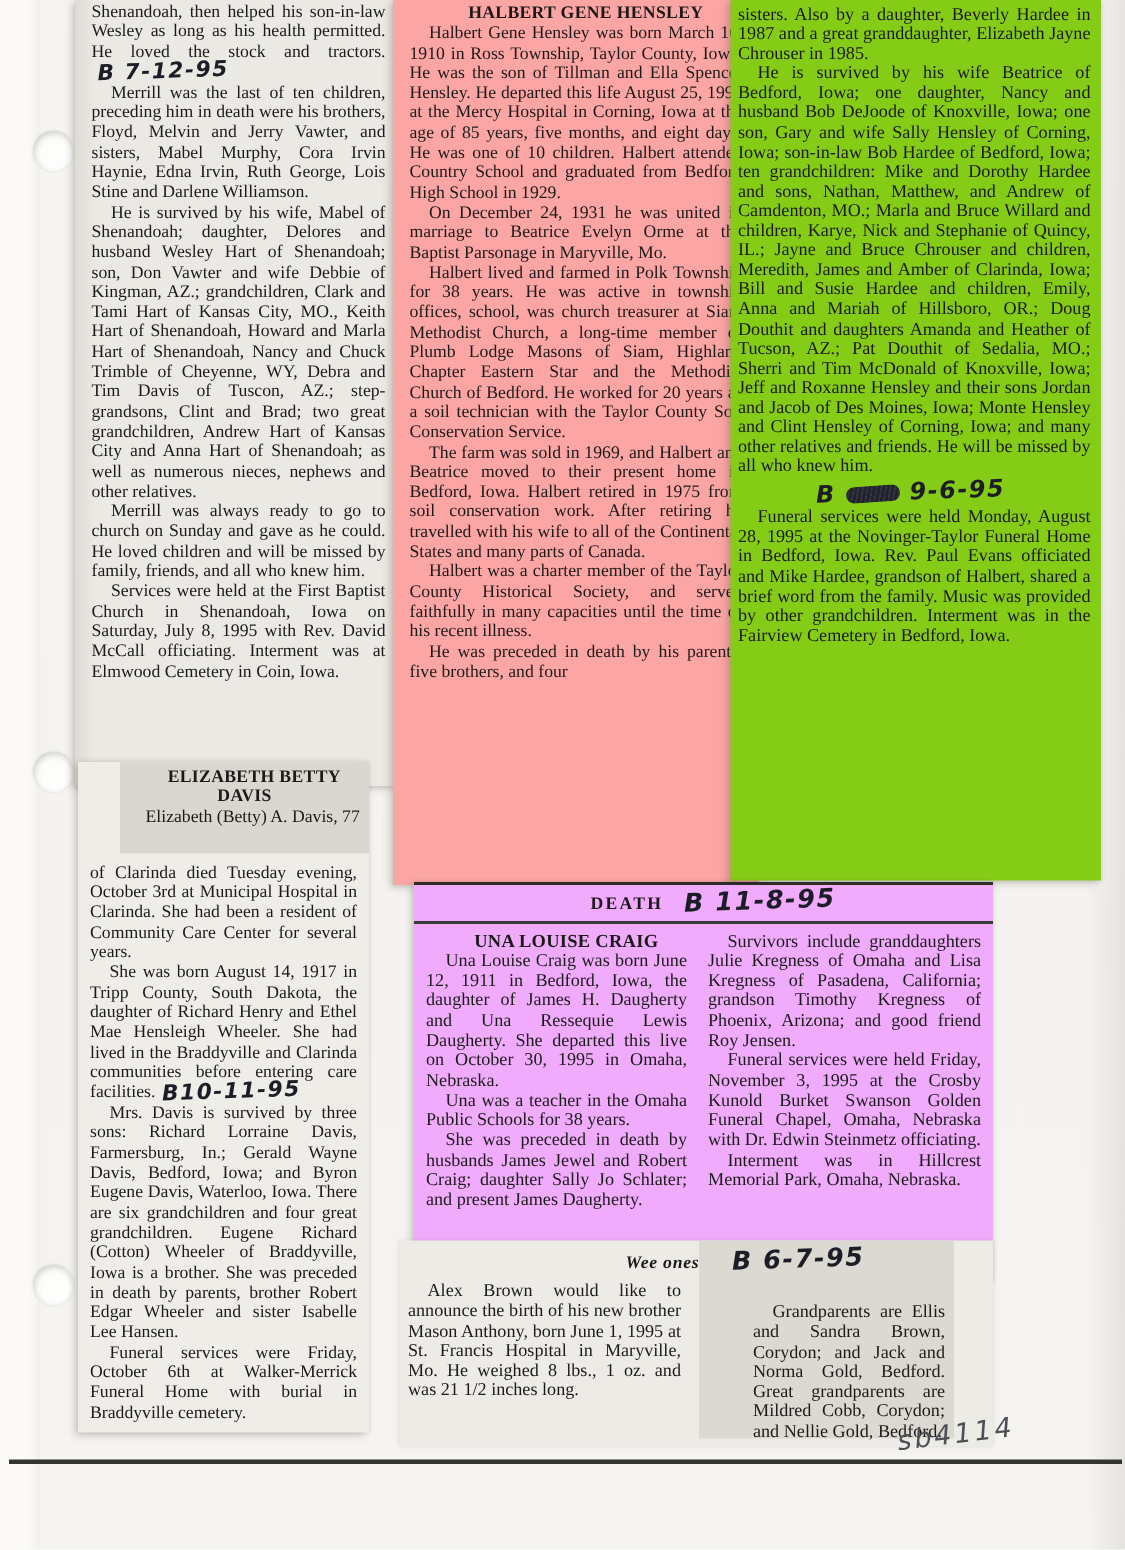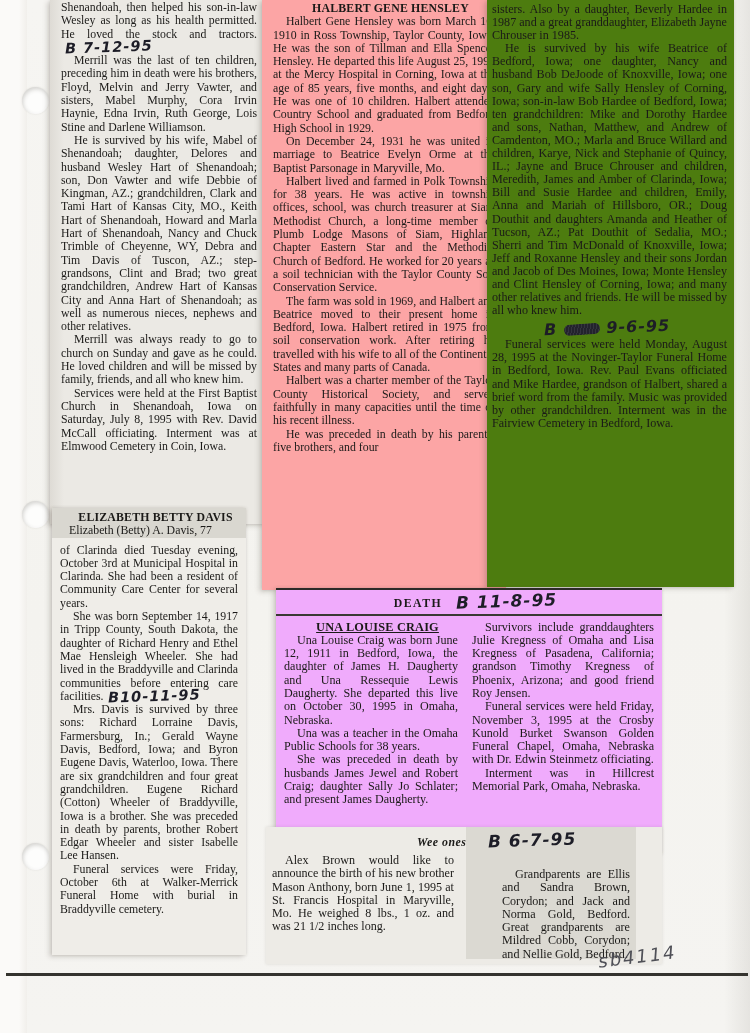--- a/index.html
+++ b/index.html
@@ -70,63 +70,63 @@
 
 <section class="clip" style="left:50px;top:0;width:196px;height:519px;padding:1px 9px 4px 11px;background:linear-gradient(90deg,#dedbd5 0,#ebe9e4 14px);">
   <p class="noind"><span>Shenandoah, then helped his son-in-law Wesley as long as his health permitted.  He loved the stock and tractors.</span><span class="hand hand-inline">B 7-12-95</span></p>
   <p>Merrill was the last of ten children, preceding him in death were his brothers, Floyd, Melvin and Jerry Vawter, and sisters, Mabel Murphy, Cora Irvin Haynie, Edna Irvin, Ruth George, Lois Stine and Darlene Williamson.</p>
   <p>He is survived by his wife, Mabel of Shenandoah; daughter, Delores and husband Wesley Hart of Shenandoah; son, Don Vawter and wife Debbie of Kingman, AZ.; grandchildren, Clark and Tami Hart of Kansas City, MO., Keith Hart of Shenandoah, Howard and Marla Hart of Shenandoah, Nancy and Chuck Trimble of Cheyenne, WY, Debra and Tim Davis of Tuscon, AZ.; step-grandsons, Clint and Brad; two great grandchildren, Andrew Hart of Kansas City and Anna Hart of Shenandoah; as well as numerous nieces, nephews and other relatives.</p>
   <p>Merrill was always ready to go to church on Sunday and gave as he could.  He loved children and will be missed by family, friends, and all who knew him.</p>
   <p>Services were held at the First Baptist Church in Shenandoah, Iowa on Saturday, July 8, 1995 with Rev. David McCall officiating.  Interment was at Elmwood Cemetery in Coin, Iowa.</p>
 </section>
 
 <section class="clip" style="left:52px;top:508px;width:194px;height:447px;background:#efedе8;background:#efede8;">
-  <div style="background:#d9d7d0;padding:3px 4px 0;">
+  <div style="margin-left:28px;background:#d9d7d0;padding:3px 4px 18px;">
     <p class="np-title">ELIZABETH BETTY DAVIS</p>
     <p class="np-subtitle">Elizabeth (Betty) A. Davis, 77</p>
   </div>
   <div style="padding:6px 8px 4px 8px;">
     <p class="noind">of Clarinda died Tuesday evening, October 3rd at Municipal Hospital in Clarinda.  She had been a resident of Community Care Center for several years.</p>
-    <p><span>She was born September 14, 1917 in Tripp County, South Dakota, the daughter of Richard Henry and Ethel Mae Hensleigh Wheeler.  She had lived in the Braddyville and Clarinda communities before entering care facilities.</span><span class="hand hand-inline">B10-11-95</span></p>
+    <p><span>She was born August 14, 1917 in Tripp County, South Dakota, the daughter of Richard Henry and Ethel Mae Hensleigh Wheeler.  She had lived in the Braddyville and Clarinda communities before entering care facilities.</span><span class="hand hand-inline">B10-11-95</span></p>
     <p>Mrs. Davis is survived by three sons:  Richard Lorraine Davis, Farmersburg, In.; Gerald Wayne Davis, Bedford, Iowa; and Byron Eugene Davis, Waterloo, Iowa.  There are six grandchildren and four great grandchildren. Eugene Richard (Cotton) Wheeler of Braddyville, Iowa is a brother. She was preceded in death by parents, brother Robert Edgar Wheeler and sister Isabelle Lee Hansen.</p>
     <p>Funeral services were Friday, October 6th at Walker-Merrick Funeral Home with burial in Braddyville cemetery.</p>
   </div>
 </section>
 
 <section class="clip" style="left:262px;top:0;width:222px;height:584px;padding:2px 11px 4px 11px;background:#fca5a5;">
   <p class="np-title">HALBERT GENE HENSLEY</p>
   <p>Halbert Gene Hensley was born March 16, 1910 in Ross Township, Taylor County, Iowa. He was the son of Tillman and Ella Spencer Hensley.  He departed this life August 25, 1995 at the Mercy Hospital in Corning, Iowa at the age of 85 years, five months, and eight days.  He was one of 10 children.  Halbert attended Country School and graduated from Bedford High School in 1929.</p>
   <p>On December 24, 1931 he was united in marriage to Beatrice Evelyn Orme at the Baptist Parsonage in Maryville, Mo.</p>
   <p>Halbert lived and farmed in Polk Township for 38 years.  He was active in township offices, school, was church treasurer at Siam Methodist Church, a long-time member of Plumb Lodge Masons of Siam, Highland Chapter Eastern Star and the Methodist Church of Bedford.  He worked for 20 years as a soil technician with the Taylor County Soil Conservation Service.</p>
   <p>The farm was sold in 1969, and Halbert and Beatrice moved to their present home in Bedford, Iowa. Halbert retired in 1975 from soil conservation work.  After retiring he travelled with his wife to all of the Continental States and many parts of Canada.</p>
   <p>Halbert was a charter member of the Taylor County Historical Society, and served faithfully in many capacities until the time of his recent illness.</p>
   <p>He was preceded in death by his parents, five brothers, and four</p>
 </section>
 
-<section class="clip" style="left:487px;top:0;width:235px;height:582px;padding:3px 7px 2px 5px;background:#4d7c0f;">
+<section class="clip" style="left:487px;top:0;width:235px;height:582px;padding:3px 7px 2px 5px;background:#84cc16;">
   <p class="noind" style="font-size:12.1px;line-height:13.1px;">sisters.  Also by a daughter, Beverly Hardee in 1987 and a great granddaughter, Elizabeth Jayne Chrouser in 1985.</p>
   <p style="font-size:12.1px;line-height:13.1px;">He is survived by his wife Beatrice of Bedford, Iowa; one daughter, Nancy and husband Bob DeJoode of Knoxville, Iowa; one son, Gary and wife Sally Hensley of Corning, Iowa; son-in-law Bob Hardee of Bedford, Iowa; ten grandchildren:  Mike and Dorothy Hardee and sons, Nathan, Matthew, and Andrew of Camdenton, MO.; Marla and Bruce Willard and children, Karye, Nick and Stephanie of Quincy, IL.; Jayne and Bruce Chrouser and children, Meredith, James and Amber of Clarinda, Iowa; Bill and Susie Hardee and children, Emily, Anna and Mariah of Hillsboro, OR.; Doug Douthit and daughters Amanda and Heather of Tucson, AZ.; Pat Douthit of Sedalia, MO.; Sherri and Tim McDonald of Knoxville, Iowa; Jeff and Roxanne Hensley and their sons Jordan and Jacob of Des Moines, Iowa; Monte Hensley and Clint Hensley of Corning, Iowa; and many other relatives and friends.  He will be missed by all who knew him.</p>
   <div class="hand" style="font-size:16px;margin:1px 0 1px 52px;">
     <span>B</span>
     <span class="scribble"></span>
     <span>9-6-95</span>
   </div>
   <p style="font-size:12.1px;line-height:13.1px;">Funeral services were held Monday, August 28, 1995 at the Novinger-Taylor Funeral Home in Bedford, Iowa.  Rev. Paul Evans officiated and Mike Hardee, grandson of Halbert, shared a brief word from the family.  Music was provided by other grandchildren. Interment was in the Fairview Cemetery in Bedford, Iowa.</p>
 </section>
 
 <section class="clip" style="left:276px;top:588px;width:386px;height:266px;background:#f0abfc;">
   <div class="rule"></div>
   <div class="death-head">
     <p class="death-title">DEATH</p>
     <span class="hand" style="font-size:17px;">B 11-8-95</span>
   </div>
   <div class="rule-thin"></div>
   <div class="cols" style="gap:14px;padding:5px 8px 2px 8px;">
     <div style="width:174px;">
-      <p class="np-title" style="font-size:12.3px;text-decoration:underline;">UNA LOUISE CRAIG</p>
+      <p class="np-title" style="font-size:12.3px;">UNA LOUISE CRAIG</p>
       <p style="font-size:12.1px;">Una Louise Craig was born June 12, 1911 in Bedford, Iowa, the daughter of James H. Daugherty and Una Ressequie Lewis Daugherty.  She departed this live on October 30, 1995 in Omaha, Nebraska.</p>
       <p style="font-size:12.1px;">Una was a teacher in the Omaha Public Schools for 38 years.</p>
       <p style="font-size:12.1px;">She was preceded in death by husbands James Jewel and Robert Craig; daughter Sally Jo Schlater; and present James Daugherty.</p>
     </div>
     <div style="width:182px;">
       <p style="font-size:12.1px;">Survivors include granddaughters Julie Kregness of Omaha and Lisa Kregness of Pasadena, California; grandson Timothy Kregness of Phoenix, Arizona; and good friend Roy Jensen.</p>
       <p style="font-size:12.1px;">Funeral services were held Friday, November 3, 1995 at the Crosby Kunold Burket Swanson Golden Funeral Chapel, Omaha, Nebraska with Dr. Edwin Steinmetz officiating.</p>
       <p style="font-size:12.1px;">Interment was in Hillcrest Memorial Park, Omaha, Nebraska.</p>
     </div>
   </div>

